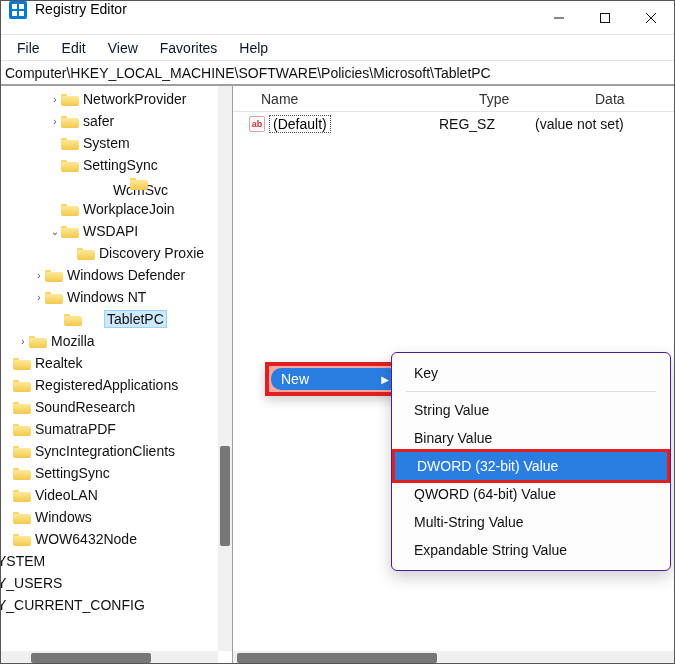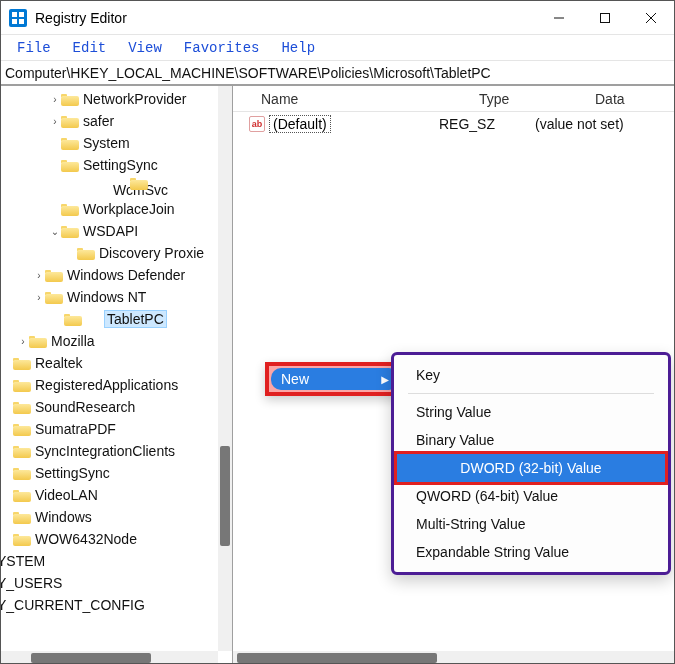--- a/index.html
+++ b/index.html
@@ -1,26 +1,26 @@
 <!DOCTYPE html>
 <html><head>
 <meta charset="utf-8">
 <style>
   * { box-sizing: border-box; font-family: "Segoe UI", Tahoma, sans-serif; font-size: 14px; }
   body { margin: 0; background: #fff; width: 675px; height: 664px; overflow: hidden; border: 1px solid #555; }
-  .titlebar { height: 34px; display: flex; align-items: center; padding-left: 8px; background: #fff; border-bottom: 1px solid #e5e5e5; }
+  .titlebar { height: 34px; display: flex; align-items: flex-start; padding-left: 8px; background: #fff; border-bottom: 1px solid #e5e5e5; }
   .app-icon { width: 18px; height: 18px; background: #0078d4; display:inline-flex; align-items:center; justify-content:center; margin-right: 8px; border-radius:2px;}
   .app-icon svg{display:block}
   .title { flex: 0 0 auto; color: #000; }
   .spacer { flex: 1 1 auto; }
   .win-controls { display: flex; }
   .win-btn { width: 46px; height: 34px; display: flex; align-items: center; justify-content: center; }
   .win-btn svg { stroke: #111; stroke-width: 1; fill: none; }
   .menubar { height: 26px; display: flex; align-items: center; gap: 2px; padding-left: 6px; border-bottom: 1px solid #e5e5e5; }
-  .menu-item { padding: 2px 10px; color: #1d4ed8; font-family: Liberation Mono, monospace; }
+  .menu-item { padding: 2px 10px; color: #0f172a; }
   .addressbar { height: 24px; padding-left: 4px; display: flex; align-items: center; color: #111; border-bottom: 1px solid #9f9f9f; background:#fff;}
   .workarea { display: flex; height: calc(664px - 34px - 26px - 24px); border-top: 1px solid #9f9f9f; position: relative;}
   .tree { width: 232px; border-right: 1px solid #9f9f9f; position: relative; overflow: hidden; background:#fff;}
   .tree-inner { position: relative; padding-top: 2px;}
   .node { display: flex; align-items: center; height: 22px; white-space: nowrap; }
   .chev { width: 12px; display: inline-flex; justify-content: center; color: #555; font-size: 10px; }
   .folder { width: 18px; height: 14px; margin-right: 4px; position: relative; }
   .folder::before { content:""; position:absolute; left:0; top:2px; width:6px; height:3px; background:#f7d66a; border-radius:1px 1px 0 0;}
   .folder::after { content:""; position:absolute; left:0; top:4px; width:18px; height:10px; background:linear-gradient(#fde89a,#f3c94d); border-radius:2px;}
   .node.selected { }
@@ -40,24 +40,24 @@
   .row .cell { padding-left: 8px; color:#111;}
   .val-icon { width:16px; height:16px; margin-left:16px; display:inline-flex; align-items:center; justify-content:center; background:#fff; border:1px solid #e0a0a0; border-radius:2px;}
   .val-icon span{ font-size:9px; font-weight:bold; color:#d03030;}
   .row .namecell { display:flex; align-items:center; gap:4px; width:198px;}
   .namecell .boxed{ border:1px dotted #555; padding:0 3px;}
   .list-scroll-h { position:absolute; left:0; right:0; bottom:0; height:14px; background:#f0f0f0;}
   .list-scroll-h .thumb{ position:absolute; top:2px; bottom:2px; left:4px; width:200px; background:#777; border-radius:2px;}
   .ctx1 { position:absolute; left:264px; top:276px; width:140px; background:#fca5a5; border:4px solid #e02020; padding:2px; box-shadow:0 4px 10px rgba(0,0,0,.2);}
   .ctx1-item { background:#2a7de1; color:#fff; padding:3px 10px; display:flex; align-items:center; justify-content:space-between; border-radius:10px;}
   .ctx1-item .arrow{ font-size:10px;}
-  .ctx2 { position:absolute; left:390px; top:266px; width:280px; background:#fdfdfd; border:3px solid #4c1d95; border-radius:6px; padding:6px 0; box-shadow:0 6px 16px rgba(0,0,0,.2);}
+  .ctx2 { position:absolute; left:390px; top:266px; width:280px; background:#fdfdfd; border:1px solid #4c1d95; border-radius:6px; padding:6px 0; box-shadow:0 6px 16px rgba(0,0,0,.2);}
   .ctx2-item { padding:6px 22px; color:#111;}
   .ctx2-sep { height:1px; background:#ddd; margin:4px 14px;}
-  .ctx2-item.hl { background:#2a7de1; color:#fff; border:3px solid #e02020; margin:-3px 0; padding:6px 22px;text-align:center;}
+  .ctx2-item.hl { background:#2a7de1; color:#fff; border:3px solid #e02020; margin:-3px 0; padding:6px 22px;}
 </style>
 </head>
 <body>
 
 <div class="titlebar">
   <span class="app-icon">
     <svg width="12" height="12" viewBox="0 0 12 12">
         <rect x="0" y="0" width="5" height="5" fill="#fff"></rect>
         <rect x="7" y="0" width="5" height="5" fill="#fff"></rect>
         <rect x="0" y="7" width="5" height="5" fill="#fff"></rect>

